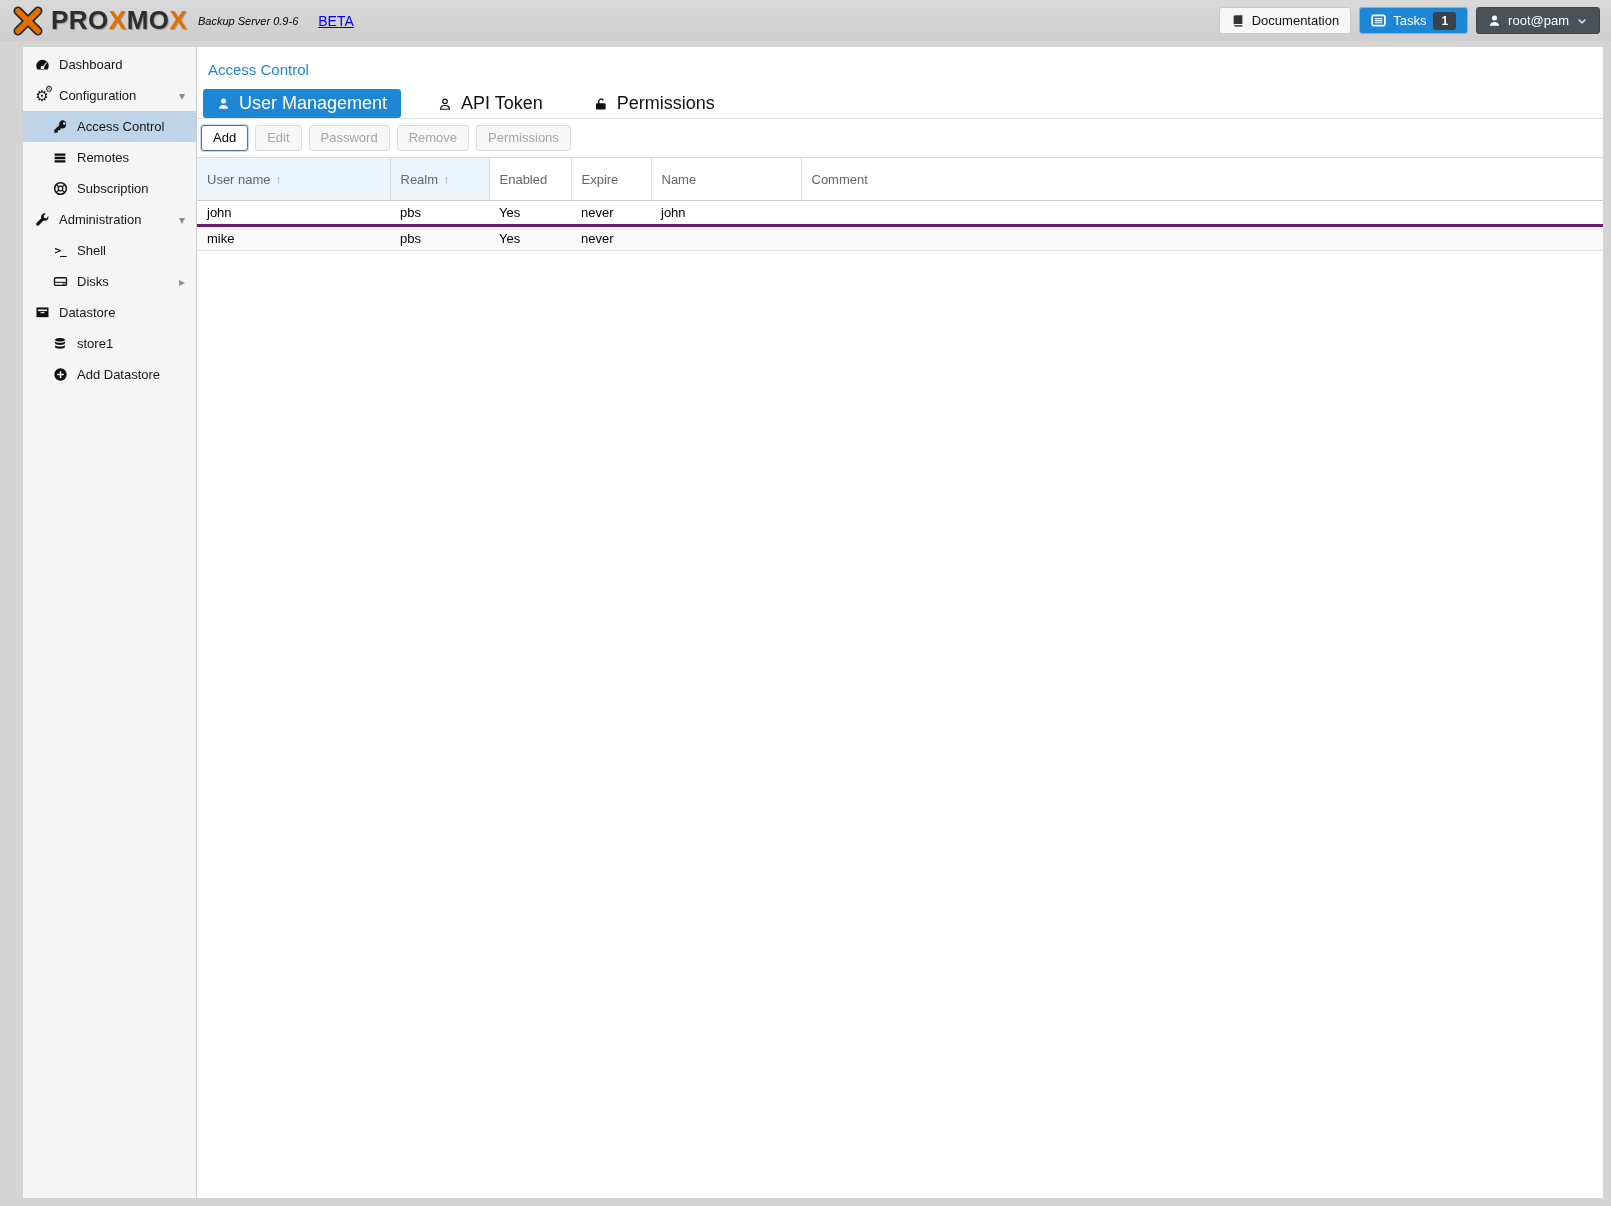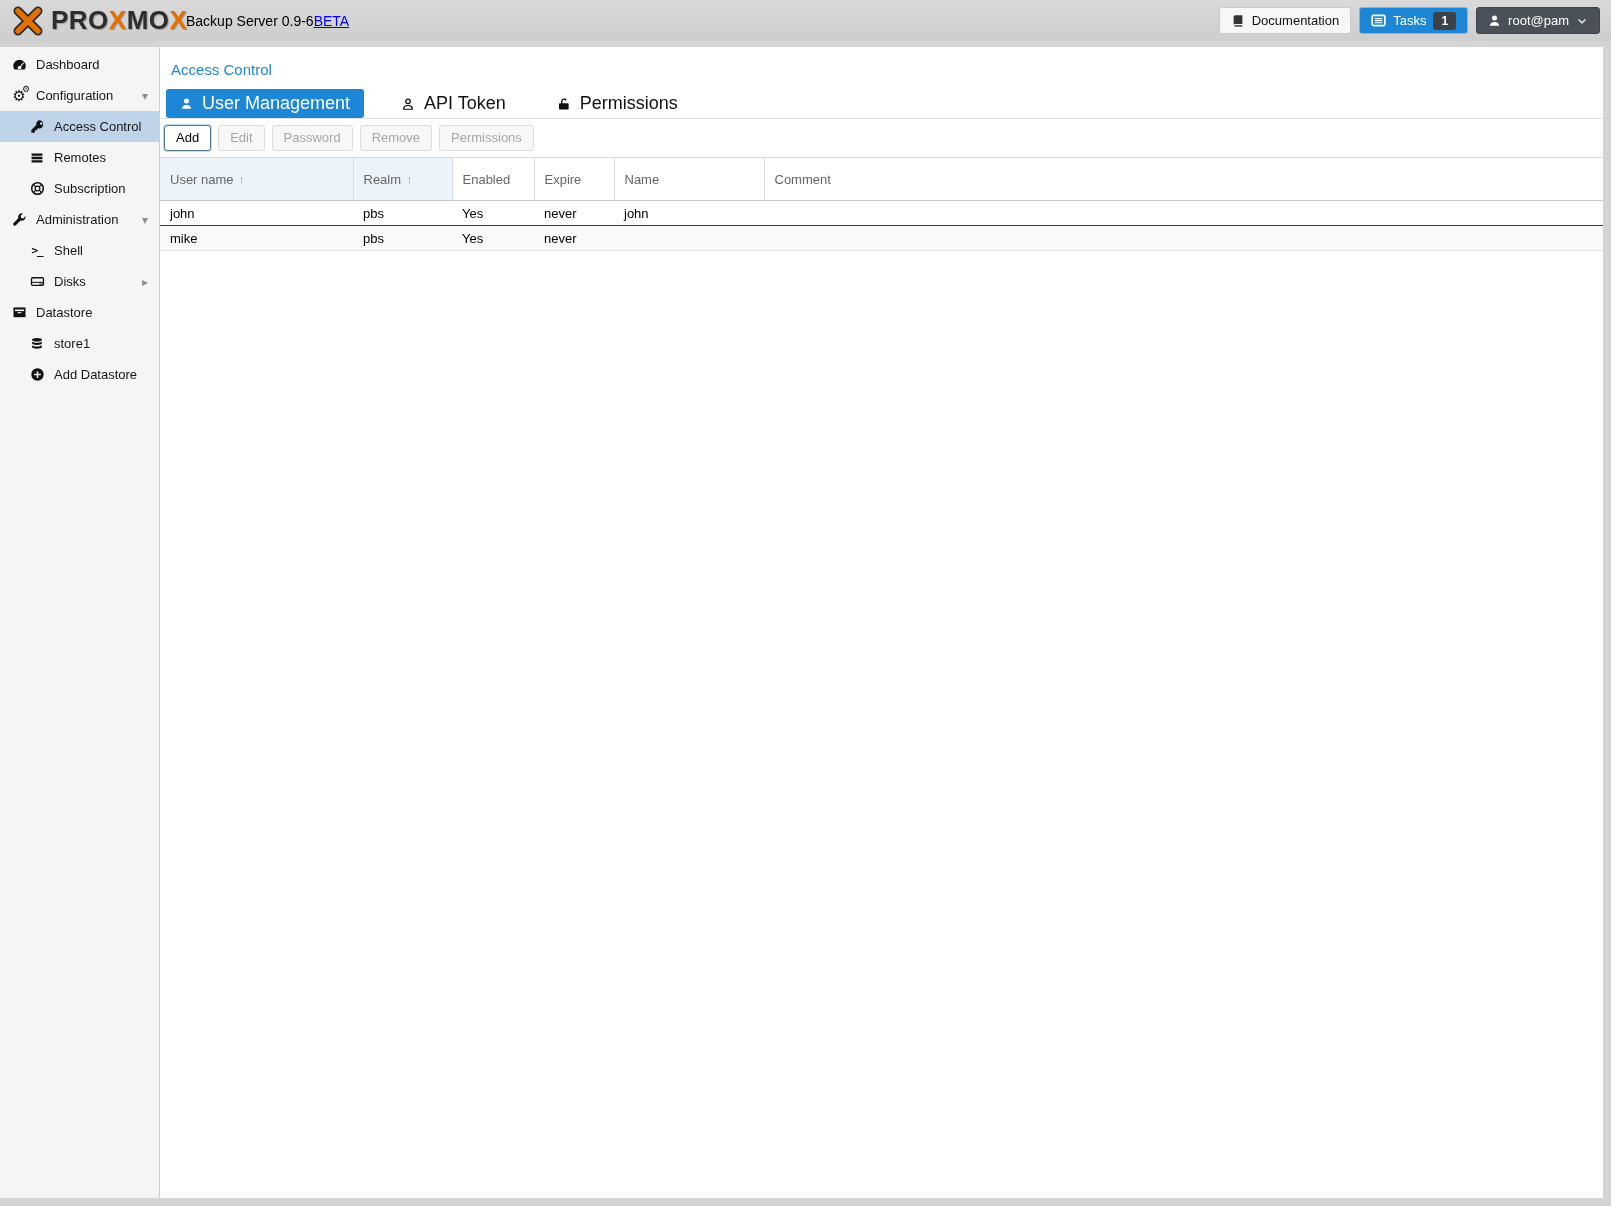--- a/index.html
+++ b/index.html
@@ -14,34 +14,34 @@
   
   .topbar {
     position:absolute; top:0; left:0; width:1611px; height:41px;
     background:linear-gradient(#d9d9d9,#cecece);
     display:flex; align-items:center;
   }
   .logo { display:flex; align-items:center; padding-left:10px; width:178px; flex:none; }
   .logo-word { font-size:26px; font-weight:bold; color:#2d2d2d; letter-spacing:.5px;
                margin-left:5px; text-shadow:1px 1px 1px rgba(0,0,0,.28); }
   .logo-word .orange { color:#e57000; }
-  .host-title { font-size:14px; color:#000; margin-left:8px; }
-  .beta-link { font-size:14px; color:#0000ee; text-decoration:underline; margin-left:0; cursor:pointer; }
+  .host-title { font-size:11px; color:#000; margin-left:20px;font-style:italic; }
+  .beta-link { font-size:14px; color:#0000ee; text-decoration:underline; margin-left:20px; cursor:pointer; }
   .topbar-right { margin-left:auto; display:flex; align-items:flex-start; gap:8px; padding-right:11px; }
   .tb-btn { height:27px; display:inline-flex; align-items:center; gap:7px; padding:0 11px;
             border-radius:3px; font-size:13px; cursor:pointer; }
   .btn-doc   { background:#f7f7f7; border:1px solid #c9c9c9; color:#111; }
   .btn-tasks { background:#1d87d5; border:1px solid #7cb6e2; color:#fff; }
   .tasks-badge { background:#3b4249; color:#fff; border-radius:3px; padding:1px 8px;
                  font-size:12px; font-weight:bold; line-height:16px; }
   .btn-user  { background:#4a5158; border:1px solid #3f454b; color:#fff; }
 
   
   .content { position:absolute; top:47px; left:0; right:8px; bottom:8px; display:flex; }
-  .sidebar { width:160px; flex:none; background:#f5f5f5; border-right:1px solid #cfcfcf; padding-top:2px; }
+  .sidebar { width:174px; flex:none; background:#f5f5f5; border-right:1px solid #cfcfcf; padding-top:2px;margin-left:23px; }
   .main    { flex:1; background:#fff; display:flex; flex-direction:column; overflow:hidden; }
 
   
   .side-item { height:31px; display:flex; align-items:center; position:relative;
                padding-left:10px; font-size:13px; color:#161616; cursor:pointer; }
   .side-item.lvl1 { padding-left:28px; }
   .side-item.selected { background:#bfd4e8; }
   .ico { width:18px; flex:none; margin-right:8px; display:inline-flex; justify-content:center;
          align-items:center; color:#141414; }
   .caret { position:absolute; right:11px; color:#8f8f8f; font-size:12px; line-height:1; }
@@ -65,21 +65,21 @@
   .grid-wrap { flex:1; overflow:hidden; }
   table.grid { width:100%; border-collapse:collapse; table-layout:fixed; font-size:13px; }
   .grid thead th {
     height:43px; text-align:left; font-weight:normal; color:#666; padding:0 0 0 10px;
     border-top:1px solid #dadada; border-bottom:1px solid #c8c8c8; border-right:1px solid #dadada;
     background:#fff; cursor:pointer; white-space:nowrap; overflow:hidden;
   }
   .grid thead th:last-child { border-right:none; }
   .grid thead th.sorted { background:#ebf3fb; }
   .sort-arrow { color:#9aa7b2; margin-left:5px; font-size:13px; }
-  .grid tbody td { height:25px; padding:0 0 0 10px; color:#000; border-bottom:1px solid #701a75;
+  .grid tbody td { height:25px; padding:0 0 0 10px; color:#000; border-bottom:3px solid #701a75;
                    white-space:nowrap; overflow:hidden; }
   .grid tbody tr.striped td { background:#f9f9f9; }
   .grid tbody tr:last-child td { border-bottom:1px solid #e0e0e0; }
 
   svg { display:block; }
 </style>
 </head>
 <body>
 
 <div class="topbar">

